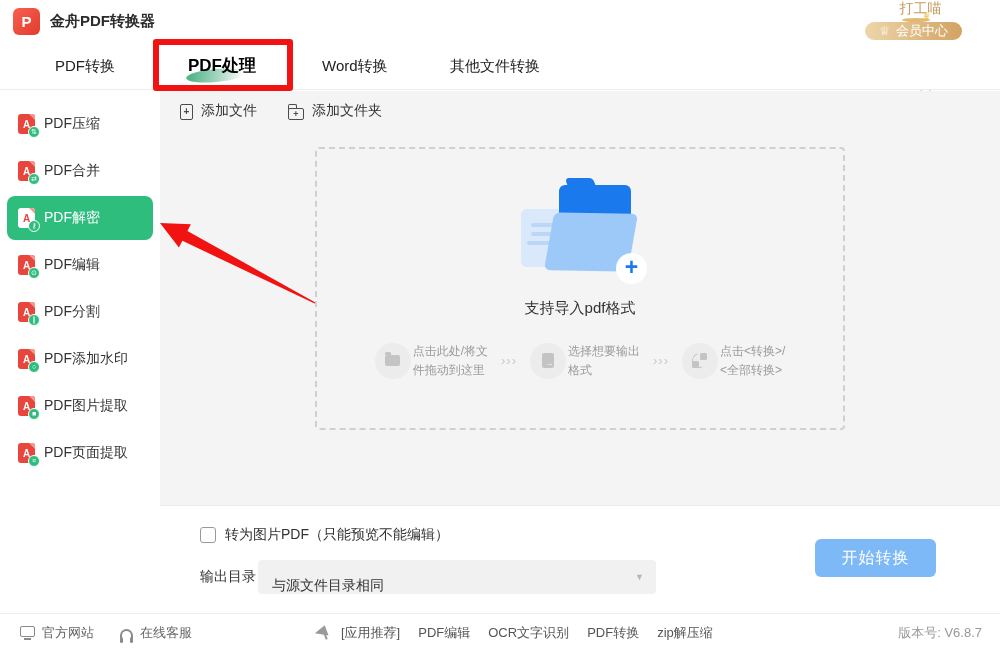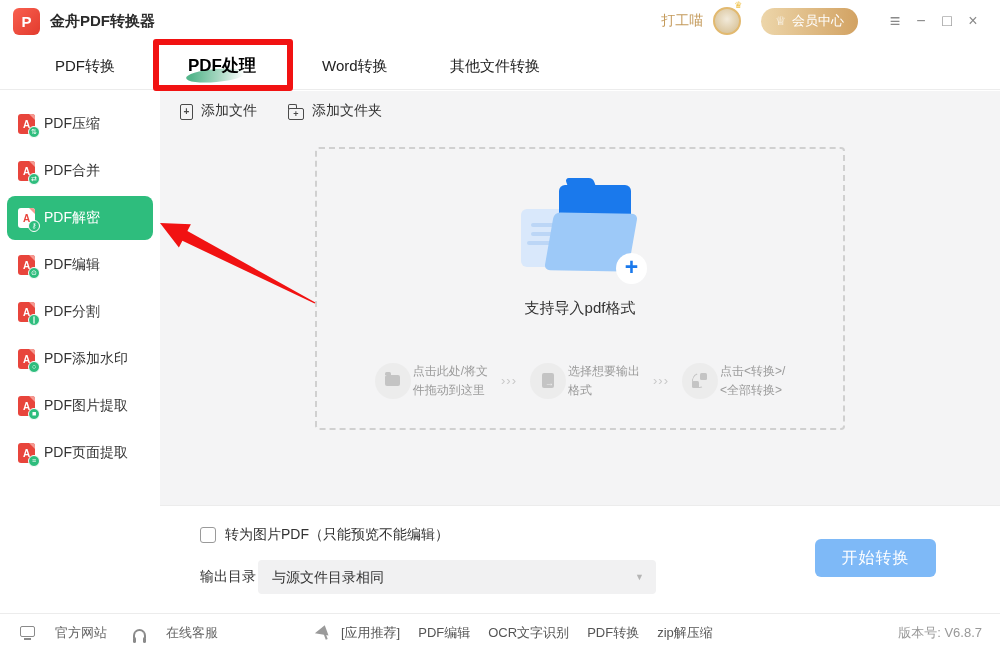--- a/index.html
+++ b/index.html
@@ -6,21 +6,21 @@
   body { margin:0; background:#ddd; font-family:"Liberation Sans","DejaVu Sans",sans-serif; }
   #app { position:relative; width:1000px; height:650px; background:#fff; overflow:hidden;
          font-family:"Liberation Sans","DejaVu Sans",sans-serif; color:#333; }
 
   
   .titlebar { position:absolute; top:0; left:0; right:0; height:42px; background:#fff; }
   .logo { position:absolute; left:13px; top:8px; width:27px; height:27px; border-radius:6px;
           background:linear-gradient(135deg,#F9604F,#E23B2E); display:flex; align-items:center; justify-content:center; }
   .logo span { color:#fff; font-weight:bold; font-size:15px; }
   .app-title { position:absolute; left:50px; top:0; line-height:42px; font-size:15px; font-weight:bold; color:#2b2b2b; }
-  .tb-right { position:absolute; right:14px; top:0; height:42px; display:flex; align-items:center; }
+  .tb-right { position:absolute; right:14px; top:0; height:42px; display:flex; align-items:center;flex-direction:column; }
   .username { color:#C49A5B; font-size:14px; margin-right:10px; cursor:pointer; }
   .avatar { width:28px; height:28px; border-radius:50%; border:2px solid #E2B96F;
             background:radial-gradient(circle at 50% 42%, #F2EADA 0%, #D9C49B 80%); position:relative; margin-right:20px; cursor:pointer; }
   .avatar::after { content:"♛"; position:absolute; top:-9px; right:-3px; font-size:9px; color:#F0C24A; }
   .vip-btn { height:27px; padding:0 14px; border-radius:14px; display:flex; align-items:center; gap:6px;
              background:linear-gradient(90deg,#EDD6AA,#D2A262); color:#fff; font-size:13px; margin-right:24px; cursor:pointer; }
   .vip-btn .crown { font-size:12px; line-height:1; }
   .winbtn { color:#8a8a8a; font-size:16px; width:26px; text-align:center; cursor:pointer; }
   .winbtn.menu { font-size:18px; }
 
@@ -75,21 +75,21 @@
                     background:#BCD6F6; box-shadow:0 9px 0 #BCD6F6, -4px 18px 0 #BCD6F6; }
   .fi-back { position:absolute; left:38px; top:0; width:72px; height:52px; background:#1A79EC; border-radius:6px; z-index:2; }
   .fi-back::before { content:""; position:absolute; top:-7px; left:8px; width:28px; height:12px; background:#1A79EC;
                      border-radius:4px 4px 0 0; transform:skewX(20deg); }
   .fi-front { position:absolute; left:28px; top:28px; width:84px; height:58px; background:#9DC9F8; border-radius:6px;
               transform:skewX(-9deg) rotate(1deg); z-index:3; }
   .fi-plus { position:absolute; right:-8px; bottom:-7px; width:31px; height:31px; border-radius:50%; background:#fff;
              color:#1A79EC; font-size:23px; font-weight:bold; display:flex; align-items:center; justify-content:center;
              z-index:4; line-height:1; padding-bottom:2px; }
 
-  .dz-hint { font-size:15px; color:#333; margin-bottom:44px; }
+  .dz-hint { font-size:15px; color:#333; margin-bottom:24px; }
   .steps { display:flex; align-items:center; gap:13px; }
   .step { display:flex; align-items:center; gap:2px; }
   .step-circle { width:36px; height:36px; border-radius:50%; background:#ECECEC; display:flex; align-items:center;
                  justify-content:center; flex:0 0 auto; }
   .step-text { font-size:12px; color:#9a9a9a; line-height:1.55; }
   .step-sep { color:#c9c9c9; font-size:13px; letter-spacing:1px; }
   .si-folder { width:15px; height:11px; background:#C4C4C4; border-radius:2px; position:relative; }
   .si-folder::before { content:""; position:absolute; top:-3px; left:0; width:6px; height:3px; background:#C4C4C4;
                        border-radius:1.5px 1.5px 0 0; }
   .si-doc { width:12px; height:15px; background:#C4C4C4; border-radius:2px; position:relative; }
@@ -101,30 +101,30 @@
                border-top-color:transparent; border-right-color:transparent; transform:rotate(25deg); }
 
   
   .bottom-panel { position:absolute; left:160px; right:0; top:505px; height:108px; background:#fff; border-top:1px solid #ececec; }
   .chk-row { position:absolute; left:40px; top:20px; display:flex; align-items:center; gap:9px; cursor:pointer; }
   .checkbox { width:16px; height:16px; border:1.5px solid #9a9a9a; border-radius:3px; background:#fff; }
   .chk-label { font-size:14px; color:#333; }
   .out-row { position:absolute; left:40px; top:54px; display:flex; align-items:center; }
   .out-label { font-size:14px; color:#333; margin-right:2px; }
   .out-select { width:398px; height:34px; background:#F1F1F2; border-radius:4px; position:relative;
-                line-height:34px; padding:0 14px; font-size:14px; color:#333; cursor:pointer; }
+                line-height:34px; padding:8px 14px; font-size:14px; color:#333; cursor:pointer; }
   .out-caret { position:absolute; right:12px; top:0; line-height:34px; font-size:9px; color:#b5b5b5; }
   .start-btn { position:absolute; right:64px; top:33px; width:121px; height:38px; background:#7EB9F7; border-radius:6px;
                color:#fff; font-size:16px; display:flex; align-items:center; justify-content:center; cursor:pointer;
                letter-spacing:1px; }
 
   
   .footer { position:absolute; left:0; right:0; bottom:0; height:37px; background:#fff; border-top:1px solid #ececec; }
   .f-left { position:absolute; left:20px; top:0; height:37px; display:flex; align-items:center; gap:26px; }
-  .f-item { display:flex; align-items:center; gap:20px; font-size:13px; color:#666; cursor:pointer; }
+  .f-item { display:flex; align-items:center; gap:7px; font-size:13px; color:#666; cursor:pointer; }
   .f-monitor { width:15px; height:11px; border:1.5px solid #8a8a8a; border-radius:2px; position:relative; margin-top:-3px; }
   .f-monitor::after { content:""; position:absolute; left:3px; right:3px; bottom:-4px; height:1.5px; background:#8a8a8a; }
   .f-headset { width:13px; height:9px; border:2px solid #8a8a8a; border-bottom:none; border-radius:8px 8px 0 0;
                position:relative; margin-top:2px; }
   .f-headset::before, .f-headset::after { content:""; position:absolute; bottom:-5px; width:3px; height:6px;
                background:#8a8a8a; border-radius:2px; }
   .f-headset::before { left:-2px; } .f-headset::after { right:-2px; }
   .f-mid { position:absolute; left:315px; top:0; height:37px; display:flex; align-items:center; gap:18px; }
   .f-mega { width:0; height:0; border-top:4px solid transparent; border-bottom:7px solid transparent;
             border-right:12px solid #9a9a9a; transform:rotate(-20deg); position:relative; margin-right:-4px; }

